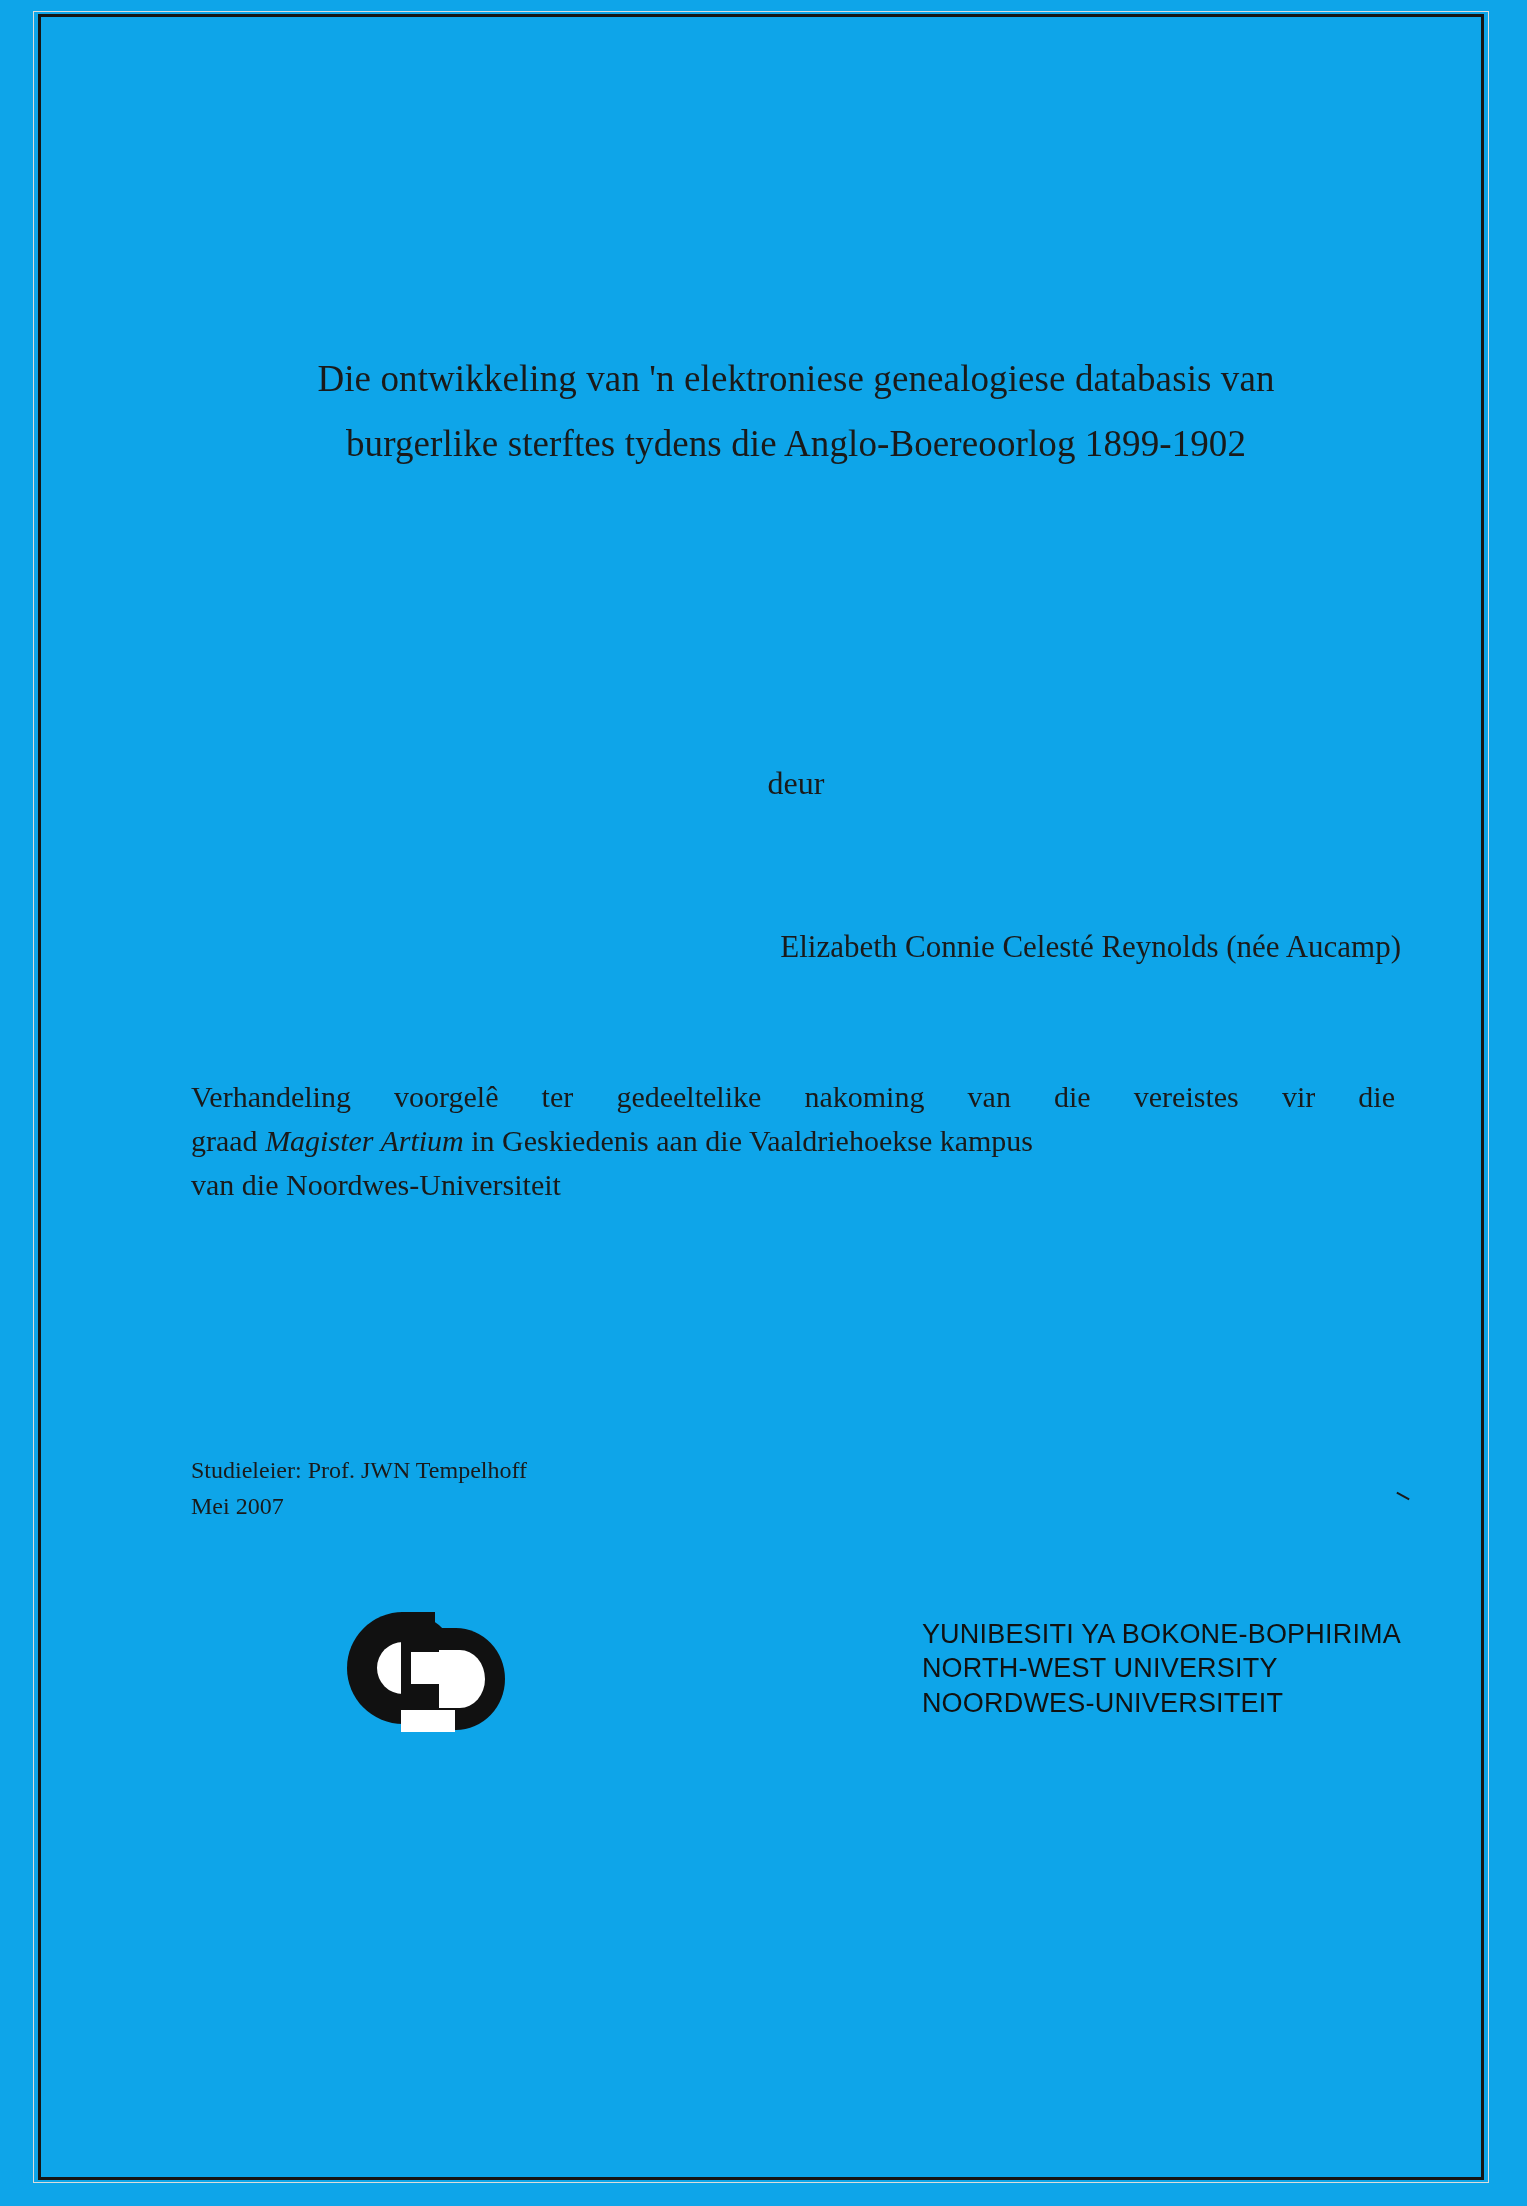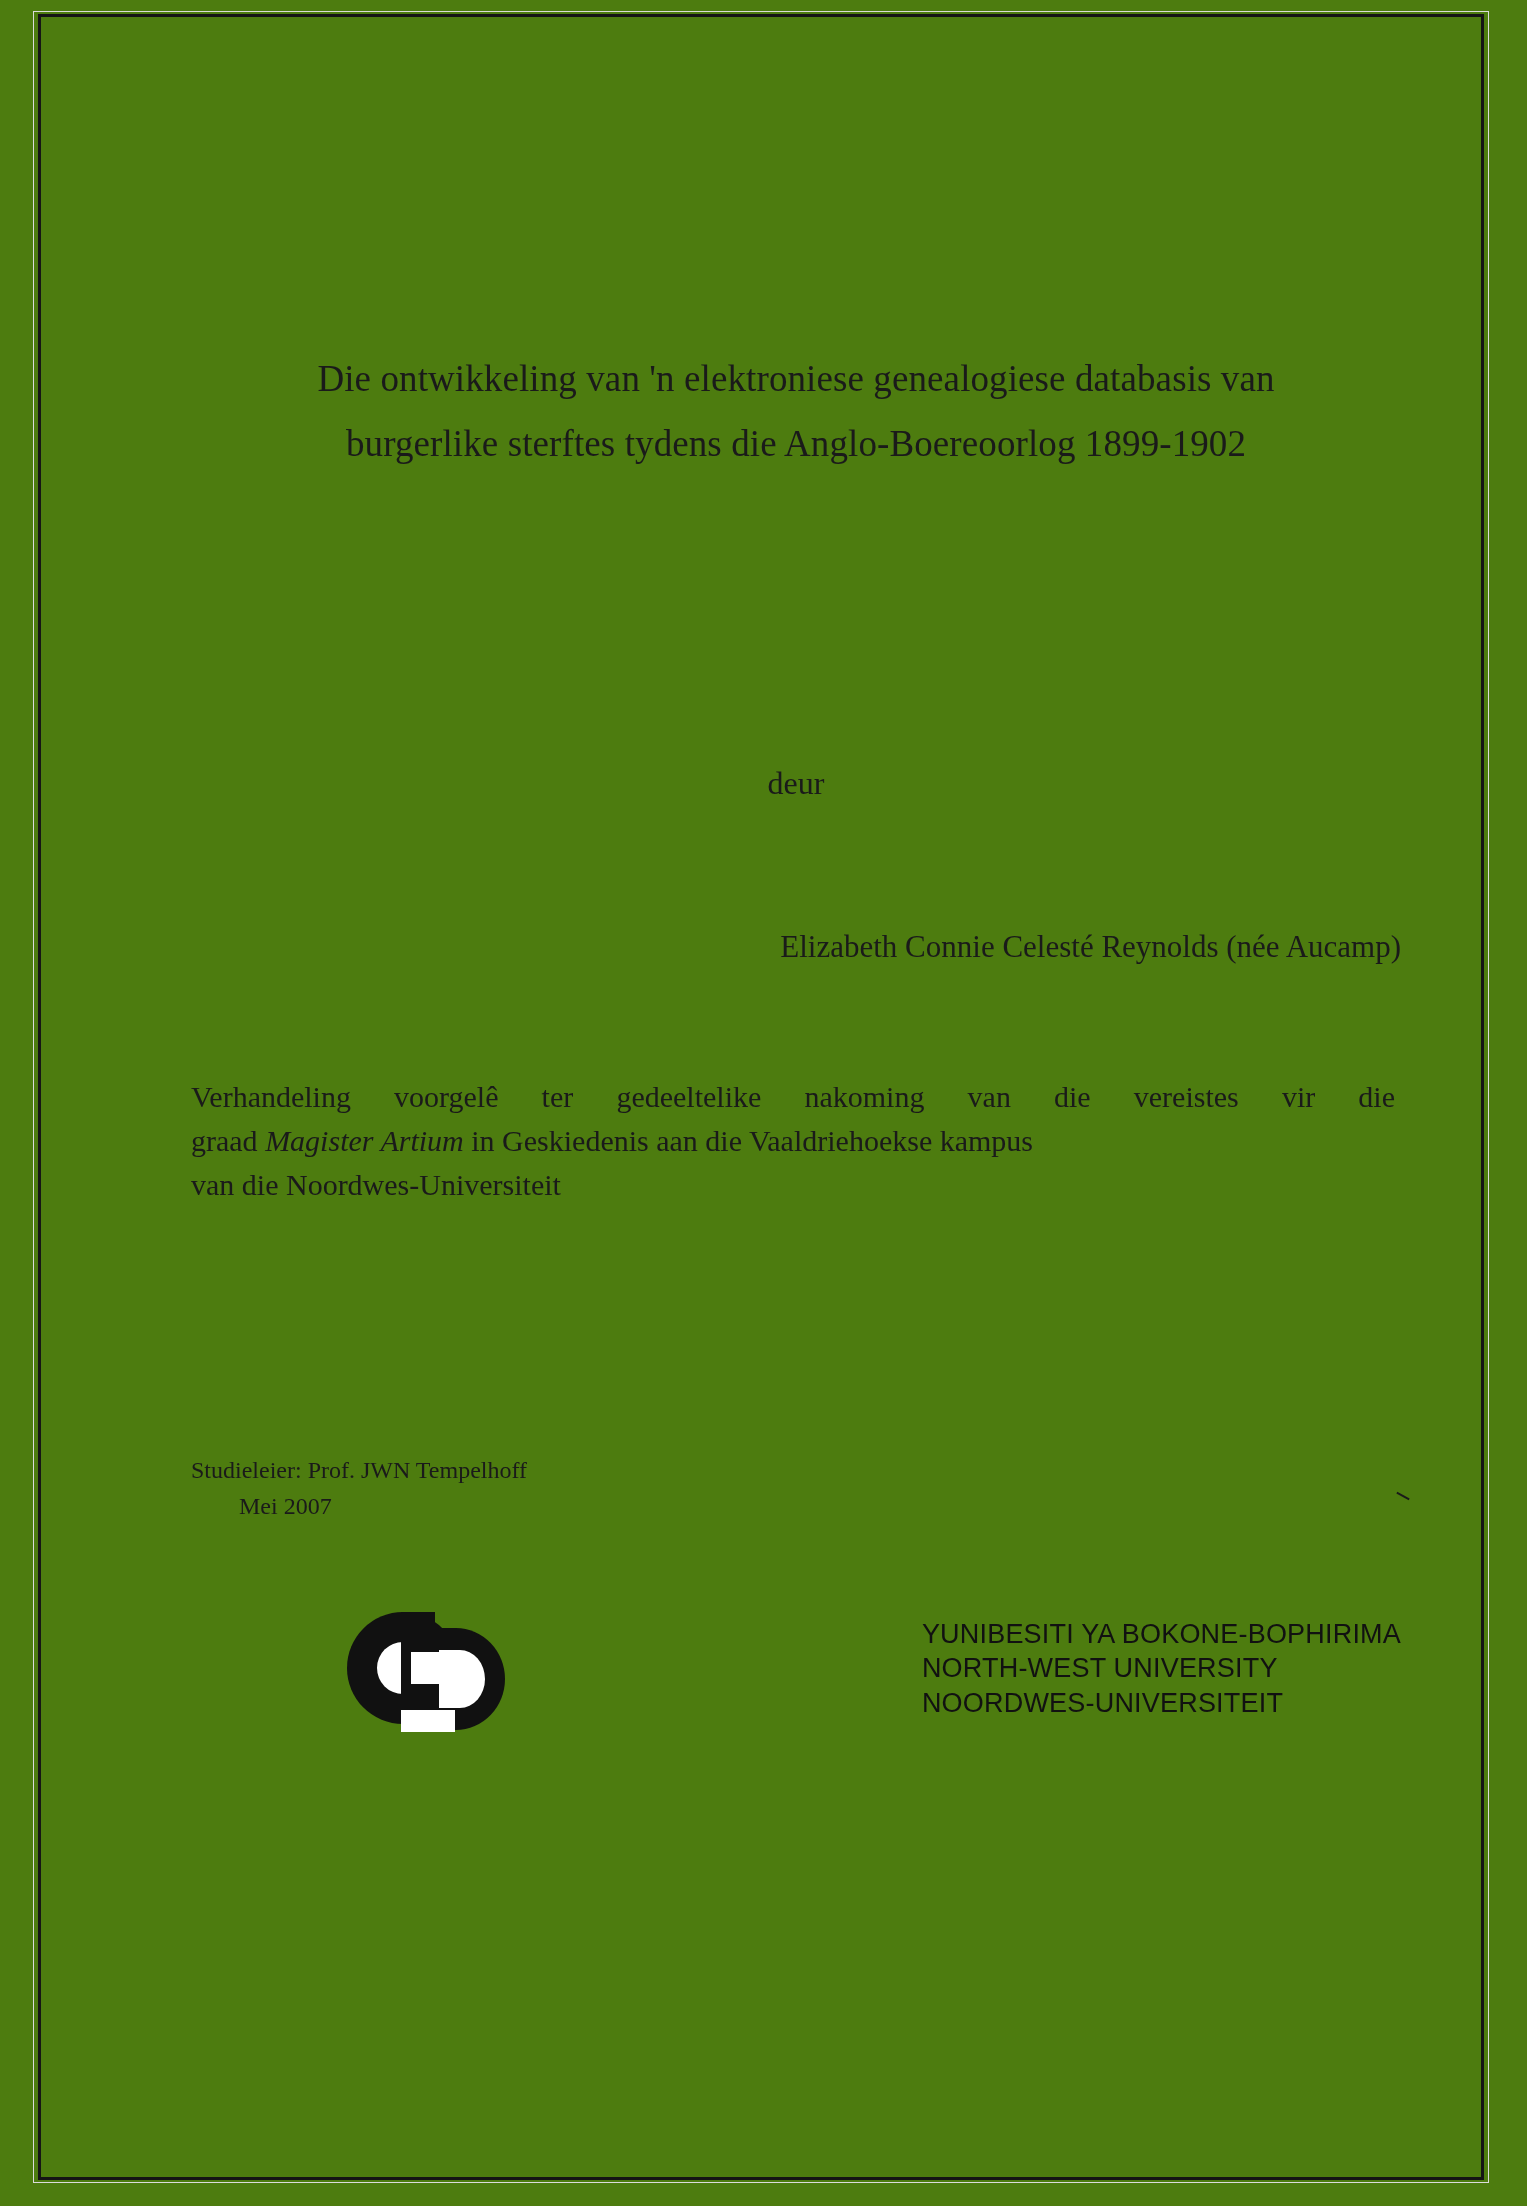--- a/index.html
+++ b/index.html
@@ -15,21 +15,21 @@
     position: relative;
     overflow: hidden;
   }
 
   
   .scan {
     position: absolute;
     left: 0; top: 0;
     width: 1527px;
     height: 2206px;
-    background: #4d7c0f;
+    background: #0ea5e9;
   }
 
   
   .page-frame {
     position: absolute;
     left: 38px;
     top: 14px;
     width: 1446px;
     height: 2166px;
     border: 3px solid #151515;
@@ -87,21 +87,21 @@
   }
   .statement .row2, .statement .row3 { display: block; }
   .statement i { font-style: italic; }
 
   .supervisor {
     margin-top: 244px;
     font-size: 24px;
     line-height: 1.5;
   }
   .supervisor span { display: block; }
-  .date-line { position: relative; display: inline-block; margin-left: 48px; }
+  .date-line { position: relative; display: inline-block; }
   .date-line .tick {
     position: absolute;
     right: -9px;
     top: 7px;
     width: 14px;
     height: 2px;
     background: #1a1a1a;
     transform: rotate(28deg);
   }
 

